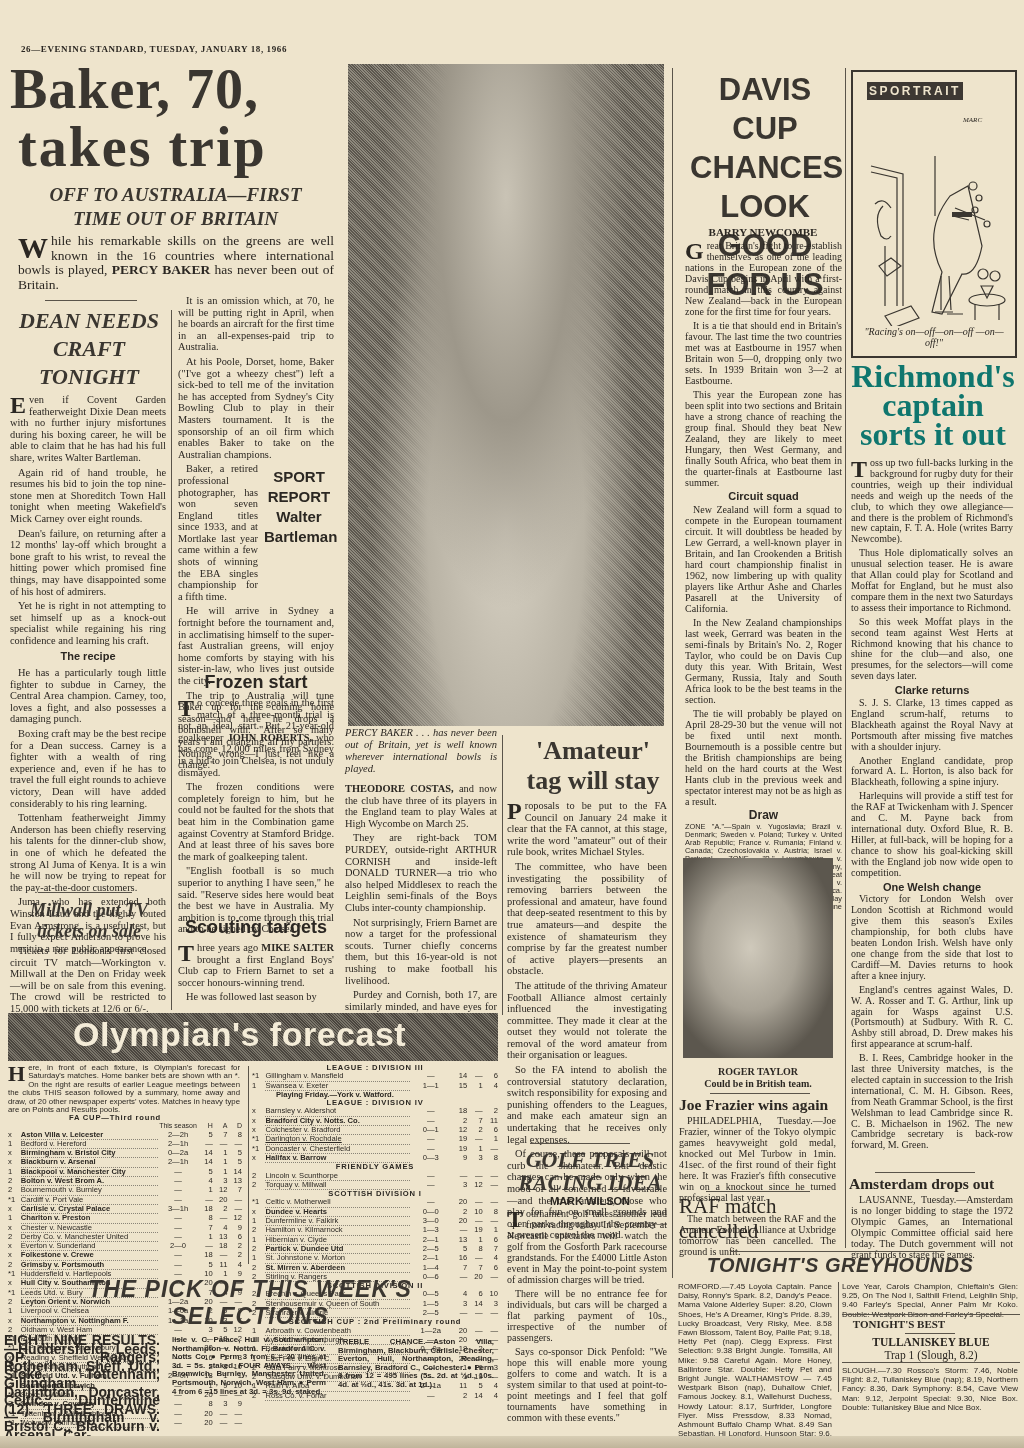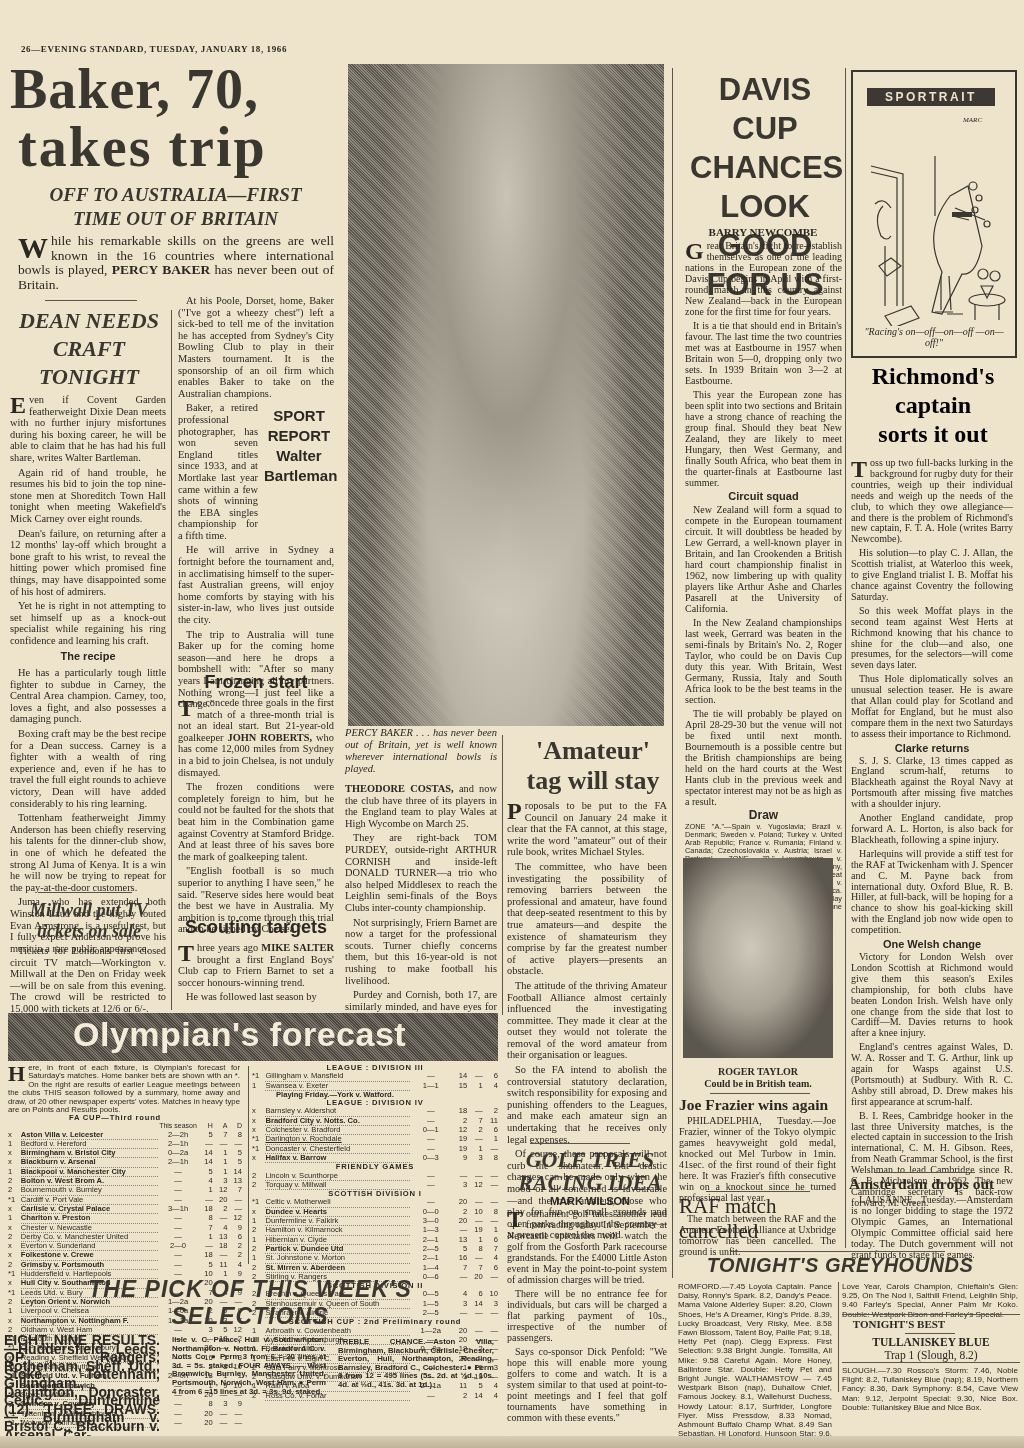--- a/index.html
+++ b/index.html
@@ -79,20 +79,21 @@
   <div>Millwall put TV</div>
   <div>tickets on sale</div>
 </div>
 <div class="abs body-text" style="left:10px;top:945px;width:156px;">
   <p>Tickets for London's first closed circuit TV match—Workington v. Millwall at the Den on Friday week—will be on sale from this evening. The crowd will be restricted to 15,000 with tickets at 12/6 or 6/-.</p>
 </div>
 
 <div class="vrule" style="left:171px;top:310px;height:700px;"></div>
 
 <div class="abs body-text" style="left:178px;top:295px;width:156px;">
+  <p>It is an omission which, at 70, he will be putting right in April, when he boards an aircraft for the first time in an all-expenses-paid trip to Australia.</p>
   <p>At his Poole, Dorset, home, Baker ("I've got a wheezy chest") left a sick-bed to tell me of the invitation he has accepted from Sydney's City Bowling Club to play in their Masters tournament. It is the sponsorship of an oil firm which enables Baker to take on the Australian champions.</p>
   <p style="width:80px;float:left;margin-right:4px;">Baker, a retired professional photographer, has won seven England titles since 1933, and at Mortlake last year came within a few shots of winning the EBA singles championship for a fifth time.</p>
   <div style="float:right;width:70px;text-align:center;font-family:'Liberation Sans',sans-serif;font-weight:bold;font-size:15px;line-height:20px;margin-top:4px;">
     <div>SPORT</div>
     <div>REPORT</div>
     <div>Walter</div>
     <div>Bartleman</div>
   </div>
   <p style="clear:both;">He will arrive in Sydney a fortnight before the tournament and, in acclimatising himself to the super-fast Australian greens, will enjoy home comforts by staying with his sister-in-law, who lives just outside the city.</p>
   <p>The trip to Australia will tune Baker up for the coming home season—and here he drops a bombshell with: "After so many years I am changing all my partners. Nothing wrong—I just feel like a change."</p>
@@ -178,21 +179,21 @@
 </div>
 <div class="hrule" style="left:706px;top:1191px;width:104px;"></div>
 <div class="abs serif" style="left:679px;top:1194px;width:165px;font-weight:normal;font-size:21px;">RAF match cancelled</div>
 <div class="abs body-text" style="left:679px;top:1213px;width:157px;font-size:10px;line-height:11px;">
   <p>The match between the RAF and the Amateur Football Alliance at Uxbridge tomorrow has been cancelled. The ground is unfit.</p>
 </div>
 
 <div class="vrule" style="left:845px;top:68px;height:1180px;"></div>
 
 <div class="abs" style="left:851px;top:70px;width:162px;height:284px;border:2px solid #3a3630;">
-  <div class="sans" style="position:absolute;left:14px;top:16px;background:#3d3833;color:#eee4cc;font-weight:bold;font-size:12px;letter-spacing:2.5px;padding:2px 18px;">SPORTRAIT</div>
+  <div class="sans" style="position:absolute;left:14px;top:10px;background:#3d3833;color:#eee4cc;font-weight:bold;font-size:12px;letter-spacing:2.5px;padding:2px 2px;">SPORTRAIT</div>
   <div style="position:absolute;left:110px;top:44px;font-style:italic;font-size:7px;">MARC</div>
   <svg width="158" height="210" style="position:absolute;left:2px;top:44px;" viewBox="0 0 158 210">
     <g fill="none" stroke="#3a3630" stroke-width="1.2">
       <path d="M16 50 L48 58 L48 190"></path>
         <path d="M16 56 L42 62 L42 190"></path>
       <path d="M80 40 L80 100"></path>
       <path d="M28 90 q-10 10 -2 30 q6 6 10 0"></path>
         <path d="M20 88 q8 -8 16 4"></path>
       <path d="M30 130 l0 60"></path>
         <path d="M24 150 l12 -8 l10 8 l-14 10 z"></path>
@@ -210,30 +211,29 @@
       <path d="M126 170 l6 12 l6 -12 z"></path>
         <circle cx="128" cy="158" r="5"></circle>
         <circle cx="140" cy="160" r="5"></circle>
       <path d="M30 200 l26 -10 l8 12 l-26 10 z"></path>
     </g>
     <rect x="97" y="96" width="20" height="5" fill="#3a3630"></rect>
   </svg>
   <div class="serif" style="position:absolute;left:6px;top:254px;width:150px;text-align:center;font-style:italic;font-size:10px;line-height:11px;">"Racing's on—off—on—off —on—off!"</div>
 </div>
 
-<div class="abs serif" style="left:850px;top:362px;width:166px;text-align:center;font-weight:bold;font-size:24px;line-height:29px;color:#000000;">
+<div class="abs serif" style="left:850px;top:362px;width:166px;text-align:center;font-weight:bold;font-size:32px;line-height:29px;color:#0f766e;">
   <div>Richmond's</div>
   <div>captain</div>
   <div>sorts it out</div>
 </div>
 <div class="abs body-text" style="left:851px;top:458px;width:162px;font-size:10px;line-height:10.9px;">
   <p class="noind"><span class="dropcap">T</span><span>oss up two full-backs lurking in the background for rugby duty for their countries, weigh up their individual needs and weigh up the needs of the club, to which they owe allegiance—and there is the problem of Richmond's new captain, F. T. A. Hole (writes Barry Newcombe).</span></p>
-  <p>His solution—to play C. J. Allan, the Scottish trialist, at Waterloo this week, to give England trialist I. B. Moffat his chance against Coventry the following Saturday.</p>
+  <p>Thus Hole diplomatically solves an unusual selection teaser. He is aware that Allan could play for Scotland and Moffat for England, but he must also compare them in the next two Saturdays to assess their importance to Richmond.</p>
   <p>So this week Moffat plays in the second team against West Herts at Richmond knowing that his chance to shine for the club—and also, one presumes, for the selectors—will come seven days later.</p>
-  <p>Thus Hole diplomatically solves an unusual selection teaser. He is aware that Allan could play for Scotland and Moffat for England, but he must also compare them in the next two Saturdays to assess their importance to Richmond.</p>
   <div class="sub-head" style="font-size:11px;margin:3px 0 2px 0;">Clarke returns</div>
   <p>S. J. S. Clarke, 13 times capped as England scrum-half, returns to Blackheath against the Royal Navy at Portsmouth after missing five matches with a shoulder injury.</p>
   <p>Another England candidate, prop forward A. L. Horton, is also back for Blackheath, following a spine injury.</p>
   <p>Harlequins will provide a stiff test for the RAF at Twickenham with J. Spencer and C. M. Payne back from international duty. Oxford Blue, R. B. Hiller, at full-back, will be hoping for a chance to show his goal-kicking skill with the England job now wide open to competition.</p>
   <div class="sub-head" style="font-size:11px;margin:3px 0 2px 0;">One Welsh change</div>
   <p>Victory for London Welsh over London Scottish at Richmond would give them this season's Exiles championship, for both clubs have beaten London Irish. Welsh have only one change from the side that lost to Cardiff—M. Davies returns to hook after a knee injury.</p>
   <p>England's centres against Wales, D. W. A. Rosser and T. G. Arthur, link up again for Wasps against U.S. (Portsmouth) at Sudbury. With R. C. Ashby still abroad, D. Drew makes his first appearance at scrum-half.</p>
   <p>B. I. Rees, Cambridge hooker in the last three University matches, is the elected captain in succession to the Irish international, C. M. H. Gibson. Rees, from Neath Grammar School, is the first Welshman to lead Cambridge since R. C. B. Michaelson in 1962. The new Cambridge secretary is back-row forward, M. Green.</p>
 </div>
 <div class="hrule" style="left:875px;top:1172px;width:100px;"></div>

